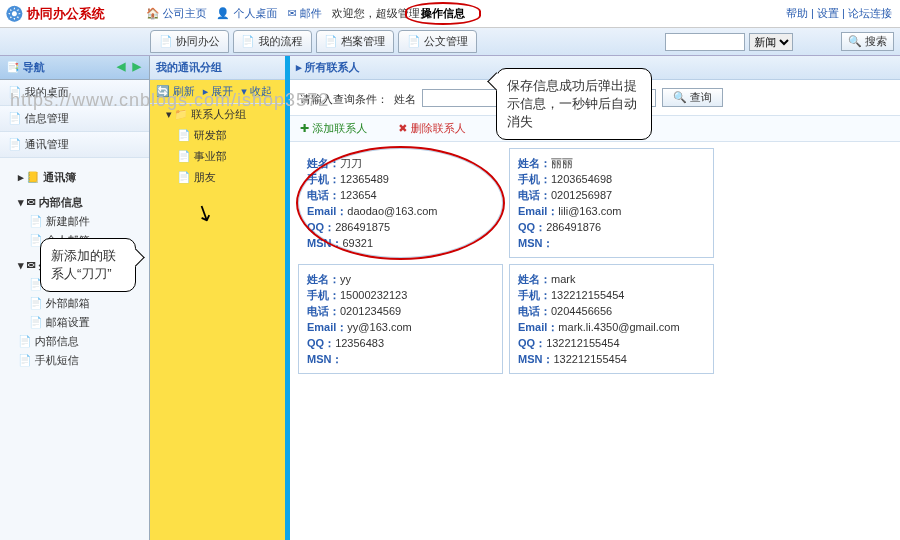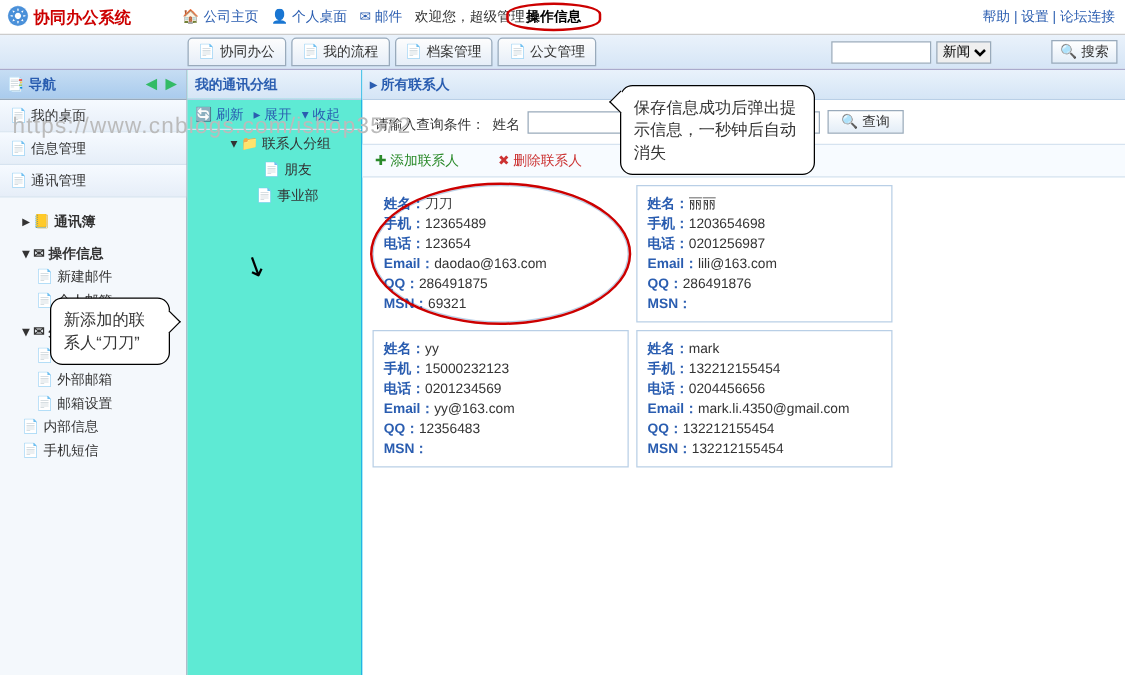--- a/index.html
+++ b/index.html
@@ -20,25 +20,25 @@
   .subbar input { width: 80px; }
   .subbar .btn { border: 1px solid #9ab; background: linear-gradient(#fff,#e3edf7); padding: 1px 6px; font-size: 11px; cursor: pointer; margin-left: 44px; }
   .main { display: flex; height: calc(540px - 56px); }
   .leftcol { width: 150px; border-right: 1px solid #9ab; background: #f4f8fc; display: flex; flex-direction: column; }
   .navhead { background: linear-gradient(#c6ddf3,#a9cbed); color: #2a5db0; font-weight: bold; padding: 4px 6px; border-bottom: 1px solid #9ab; display: flex; justify-content: space-between; }
   .navhead .icos { color: #3b6; letter-spacing: 2px; }
   .navitem { padding: 5px 8px; border-bottom: 1px solid #d6e3f0; cursor: pointer; background: linear-gradient(#f6faff,#e6eef8); }
   .treewrap { padding: 4px 4px; font-size: 11px; }
   .treewrap .sec { font-weight: bold; margin-top: 6px; }
   .treewrap div { padding: 2px 0 2px 14px; cursor: pointer; }
-  .midcol { width: 140px; border-right: 1px solid #0ea5e9; background: #5eead4; }
+  .midcol { width: 140px; border-right: 5px solid #0ea5e9; background: #fde047; }
   .colhead { background: linear-gradient(#e9f2fb,#d5e5f6); border-bottom: 1px solid #b9cfe6; padding: 4px 6px; font-weight: bold; color: #2a5db0; }
   .midtools { padding: 4px 6px; display: flex; gap: 8px; font-size: 11px; border-bottom: 1px solid #d6e3f0; }
   .midtools span { color: #2a5db0; cursor: pointer; }
-  .midtree div { padding: 3px 6px 3px 16px; cursor: pointer; font-size: 11px; text-align: center; }
+  .midtree div { padding: 3px 6px 3px 16px; cursor: pointer; font-size: 11px; }
   .rightcol { flex: 1; background: #fff; display: flex; flex-direction: column; }
   .searchrow { padding: 8px 10px; display: flex; align-items: flex-end; gap: 6px; border-bottom: 1px solid #d6e3f0; }
   .searchrow input { border: 1px solid #9ab; height: 18px; width: 100px; }
   .searchrow .btn { border: 1px solid #9ab; background: linear-gradient(#fff,#e3edf7); padding: 1px 10px; cursor: pointer; }
   .actrow { padding: 5px 10px; border-bottom: 1px solid #d6e3f0; background: #f7fbff; }
   .actrow span { margin-right: 14px; cursor: pointer; }
   .addc { color: #2a8a2a; }
   .delc { color: #c33; }
   .cards { padding: 6px 8px; display: flex; flex-wrap: wrap; gap: 6px; align-content: flex-start; overflow: auto; }
   .card { border: 1px solid #b9cfe6; width: 205px; padding: 6px 8px; font-size: 11px; line-height: 16px; position: relative; }
@@ -91,43 +91,44 @@
       <span>📑 <span>导航</span></span>
       <span class="icos">◀ ▶</span>
     </div>
     <div id="leftitems">
         <div class="navitem">📄 我的桌面</div>
         <div class="navitem">📄 信息管理</div>
         <div class="navitem">📄 通讯管理</div>
       </div>
     <div class="treewrap" id="lefttree">
         <div class="sec">▸ 📒 通讯簿</div>
-        <div class="sec">▾ ✉ 操作信息</div>
+        <div class="sec">▾ ✉ 内部信息</div>
         <div>　📄 新建邮件</div>
         <div>　📄 个人邮箱</div>
         <div class="sec">▾ ✉ 外部邮件</div>
         <div>　📄 新建邮件</div>
         <div>　📄 外部邮箱</div>
         <div>　📄 邮箱设置</div>
         <div>📄 内部信息</div>
         <div>📄 手机短信</div>
       </div>
   </div>
 
   <div class="midcol">
     <div class="colhead">我的通讯分组</div>
     <div class="midtools">
       <span>🔄 <span>刷新</span></span>
       <span>▸ <span>展开</span></span>
       <span>▾ <span>收起</span></span>
     </div>
     <div class="midtree" id="midtree">
         <div>▾ 📁 联系人分组</div>
+        <div>　📄 研发部</div>
+        <div>　📄 事业部</div>
         <div>　📄 朋友</div>
-        <div>　📄 事业部</div>
       </div>
   </div>
 
   <div class="rightcol">
     <div class="colhead">▸ <span>所有联系人</span></div>
     <div class="searchrow">
       <span>请输入查询条件：</span>
       <span>姓名</span>
       <input style="">
       <span>昵称</span>

